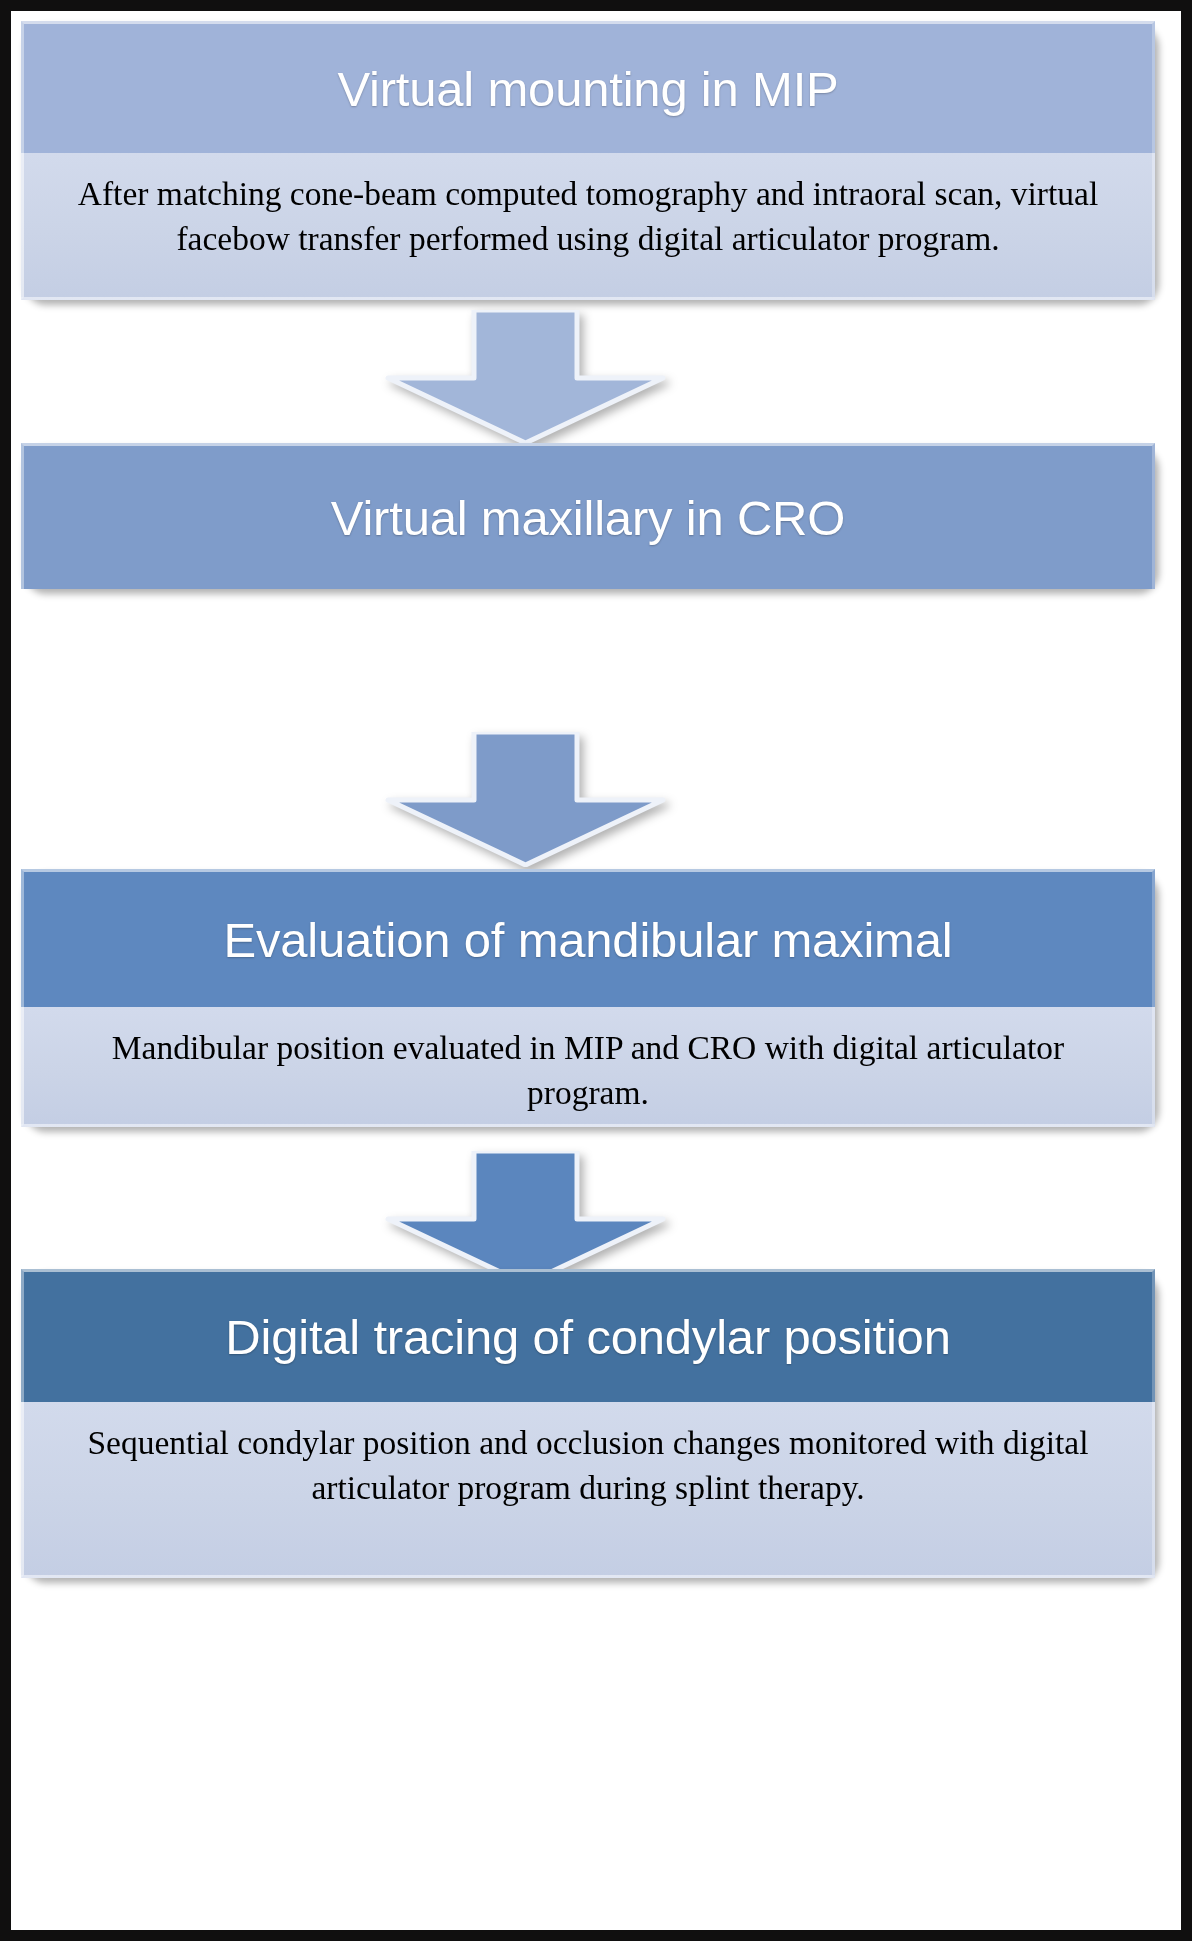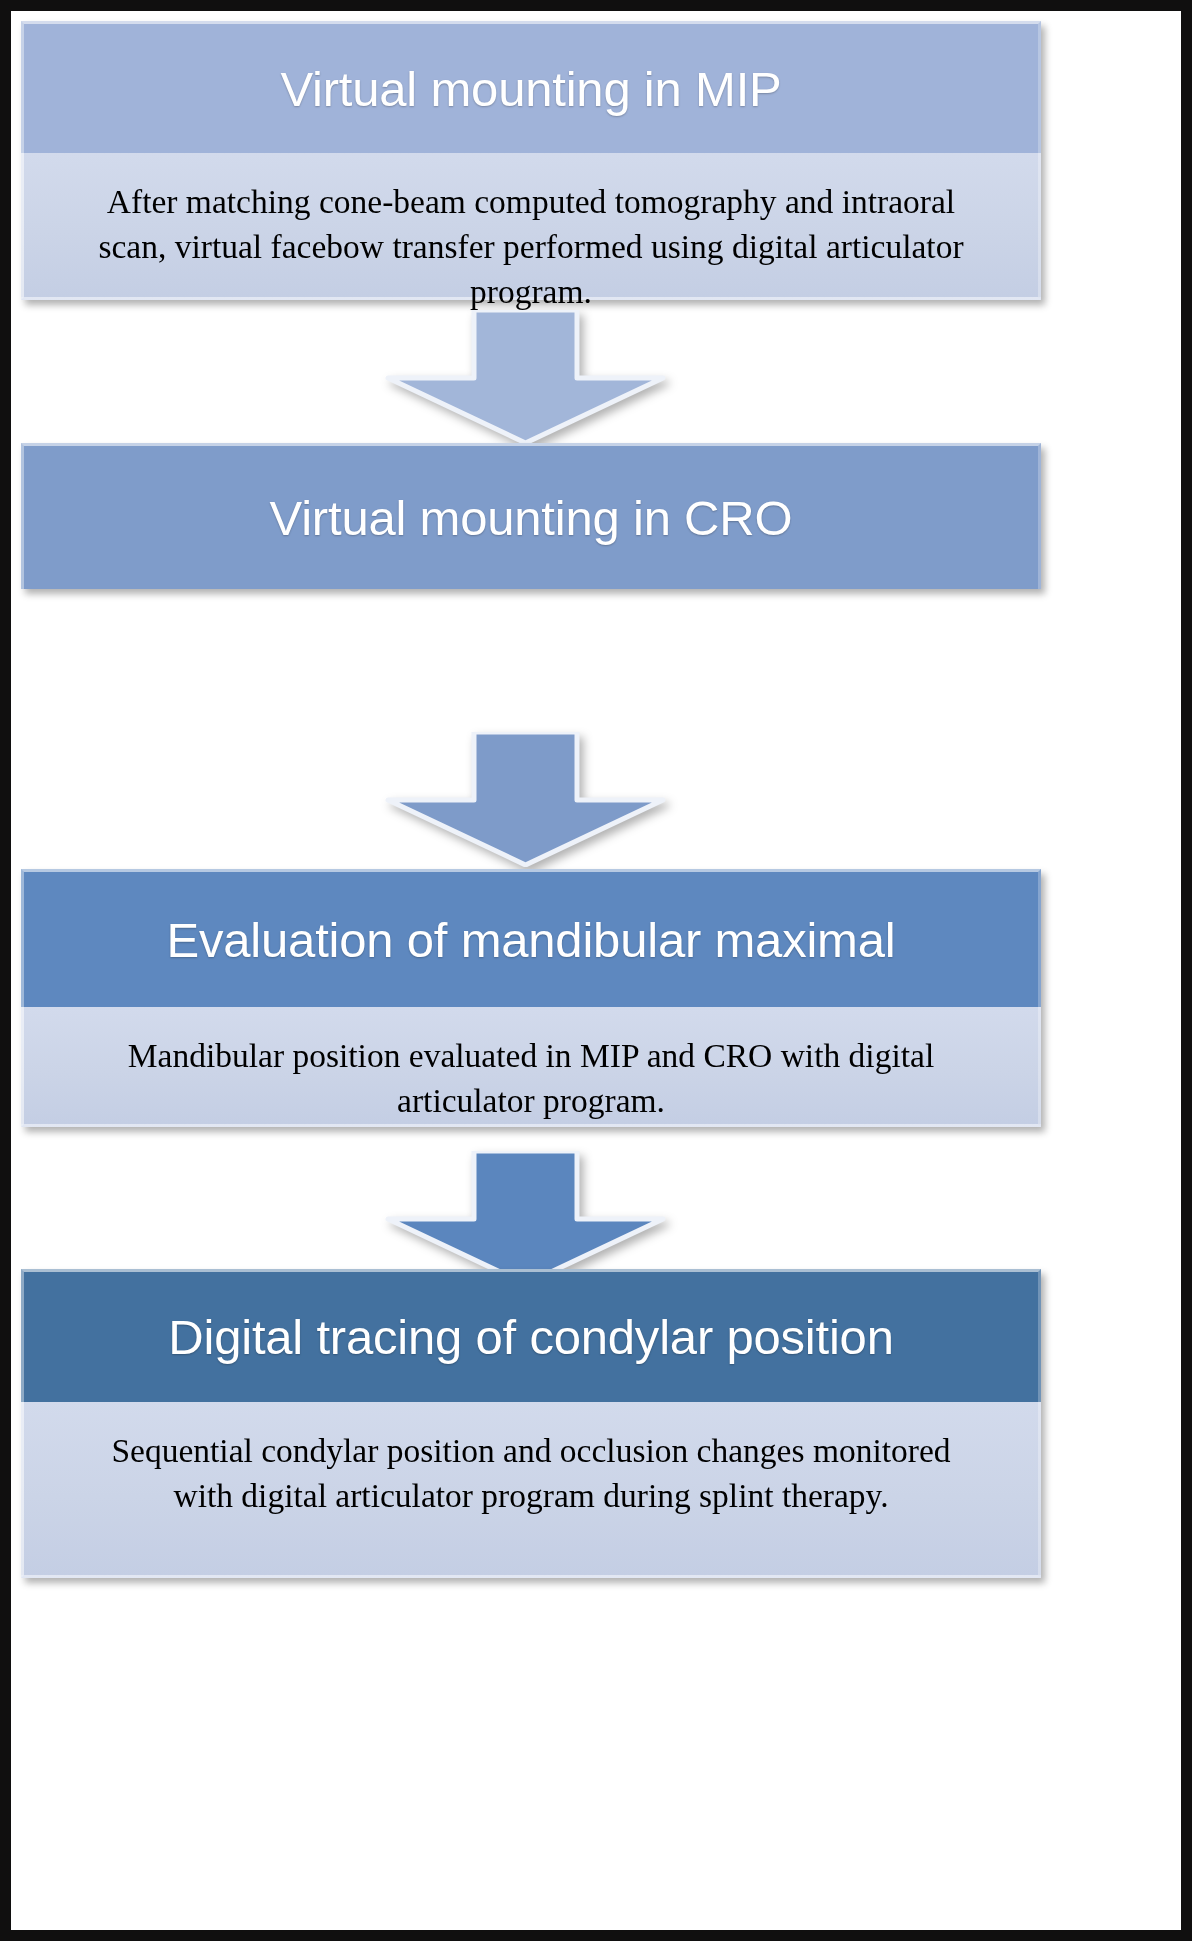--- a/index.html
+++ b/index.html
@@ -29,23 +29,24 @@
     top: 0;
     right: 0;
     bottom: 0;
     padding: 0;
   }
 
   
   .step {
     position: absolute;
     left: 10px;
-    width: 1020px;
+    width: 1134px;
     box-sizing: border-box;
     box-shadow: 4px 5px 7px rgba(0,0,0,0.30);
+    border-radius: 21px;
   }
   .step-header {
     box-sizing: border-box;
     width: 100%;
     display: flex;
     align-items: center;
     justify-content: center;
     text-align: center;
     color: #ffffff;
     font-family: "Liberation Sans", "DejaVu Sans", sans-serif;
@@ -64,21 +65,21 @@
     text-align: center;
     font-family: "Liberation Serif", "DejaVu Serif", serif;
     text-rendering: optimizeLegibility;
     padding: 10px 40px 14px 40px;
     border-left: 3px solid rgba(255,255,255,0.55);
     border-right: 3px solid rgba(255,255,255,0.30);
     border-bottom: 3px solid rgba(255,255,255,0.35);
     background-image: linear-gradient(180deg, #d2daec 0%, #cbd4e7 55%, #c4cee4 100%);
   }
   .step-body p {
-    margin: 16px;
+    margin: 8px;
   }
 
   
   #step-1 { top: 10px; }
   #step-1 .step-header { height: 132px; background: #a0b3d9; font-size: 49px; }
   #step-1 .step-body   { height: 147px; font-size: 33.5px; line-height: 45px; }
 
   #step-2 { top: 432px; }
   #step-2 .step-header { height: 146px; background: #7f9cca; font-size: 49px; }
   #step-2 .step-body   { height: 139px; font-size: 33.5px; line-height: 45px; }
@@ -118,21 +119,21 @@
       </div>
     </div>
 
     <div class="arrow" id="arrow-1">
       <svg viewBox="0 0 283 135" xmlns="http://www.w3.org/2000/svg">
         <polygon points="90,0 193,0 193,68 279,68 141.5,133 4,68 90,68" fill="#a2b6d9" stroke="#eef2f9" stroke-width="5" stroke-linejoin="round"></polygon>
       </svg>
     </div>
 
     <div class="step" id="step-2">
-      <div class="step-header">Virtual mounting in CRO</div>
+      <div class="step-header">Virtual maxillary in CRO</div>
     </div>
 
     <div class="arrow" id="arrow-2">
       <svg viewBox="0 0 283 135" xmlns="http://www.w3.org/2000/svg">
         <polygon points="90,0 193,0 193,68 279,68 141.5,133 4,68 90,68" fill="#7e9bc9" stroke="#eef2f9" stroke-width="5" stroke-linejoin="round"></polygon>
       </svg>
     </div>
 
     <div class="step" id="step-3">
       <div class="step-header">Evaluation of mandibular maximal</div>

